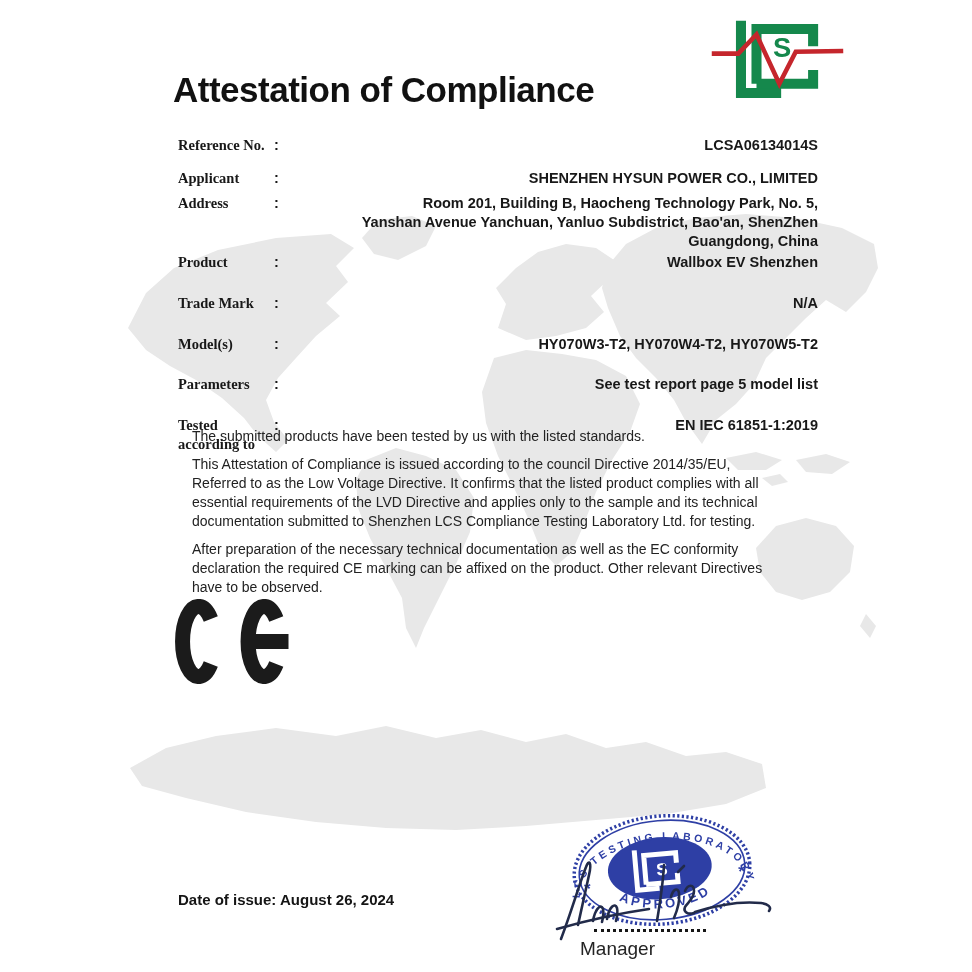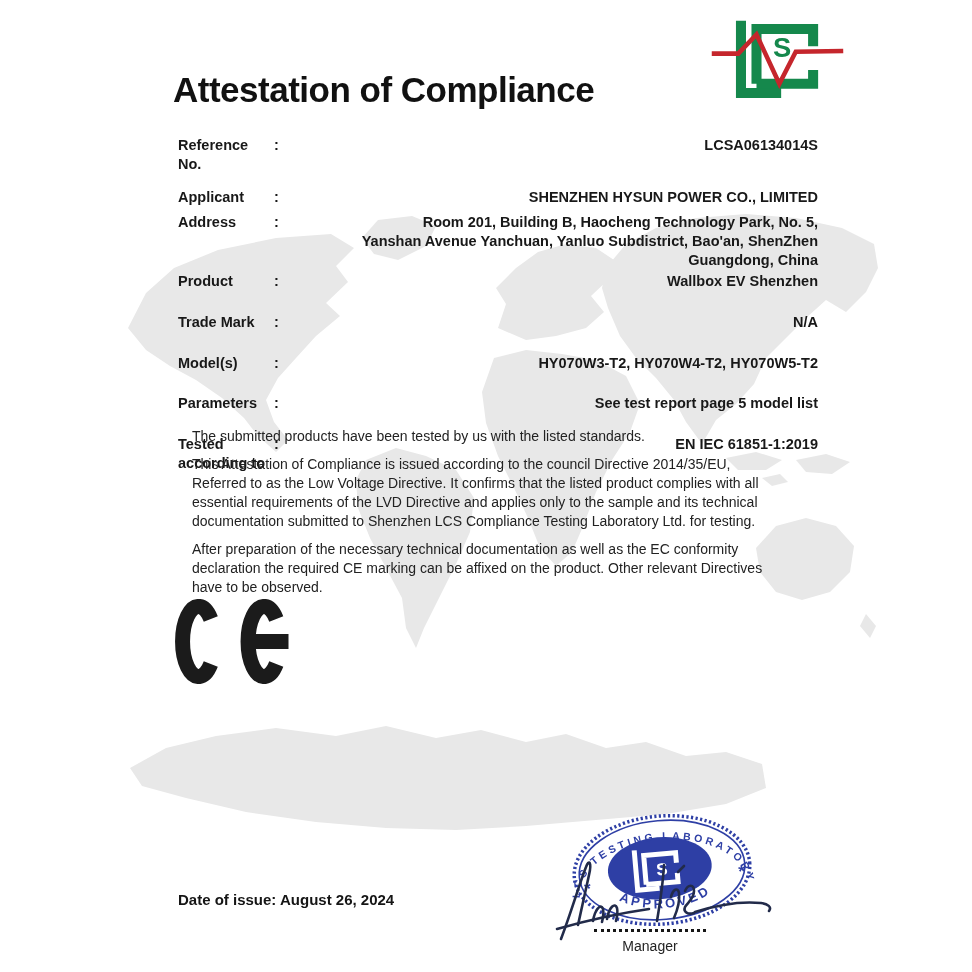--- a/index.html
+++ b/index.html
@@ -10,32 +10,32 @@
   }
   .watermark{position:absolute;left:126px;top:208px;width:754px;height:632px;z-index:0;}
   .content{position:absolute;inset:0;z-index:1;}
   .title{
     position:absolute;left:165px;top:62px;margin:8px;
     font-size:35px;font-weight:700;letter-spacing:-0.5px;color:#111;
   }
   .lcs-logo{position:absolute;left:700px;top:8px;width:155px;height:105px;}
   .fields{position:absolute;left:178px;top:136px;width:640px;}
   .field-row{display:grid;grid-template-columns:96px 42px 1fr;font-size:14.5px;font-weight:700;line-height:19px;color:#181818;}
-  .field-row .lbl{white-space:pre-line;}
+  .field-row .lbl{white-space:pre-line;font-family:Liberation Serif, serif;}
   .field-row .val{white-space:pre-line;text-align:right;}
   .m14{margin-top:14px}.m13{margin-top:6px}.m2{margin-top:2px}.m6{margin-top:22px}.m21{margin-top:21px}.m22{margin-top:22px}
   .paragraphs{position:absolute;left:192px;top:427px;width:660px;font-size:14px;line-height:19px;color:#222;}
   .paragraphs p{margin:0;white-space:pre-line;}
   .paragraphs p + p{margin-top:9px;}
   .ce-mark{position:absolute;left:175px;top:599px;width:120px;height:85px;}
   .date-issue{position:absolute;left:178px;top:891px;font-size:15px;font-weight:700;color:#151515;}
   .stamp{position:absolute;left:558px;top:796px;width:214px;height:142px;z-index:2;}
   .signature{position:absolute;left:545px;top:841px;width:240px;height:104px;z-index:3;}
   .sig-line{position:absolute;left:594px;top:929px;width:112px;height:0;border-bottom:3px dotted #161616;z-index:4;}
-  .manager{position:absolute;left:580px;top:938px;width:140px;text-align:center;font-size:14px;color:#242424;z-index:4;}
+  .manager{position:absolute;left:580px;top:938px;width:140px;font-size:19px;color:#242424;z-index:4;}
   svg text{font-family:"Liberation Sans","DejaVu Sans",sans-serif;}
 </style>
 </head>
 <body>
 
 <div class="page">
 
   <svg class="watermark" viewBox="0 0 754 632" aria-hidden="true">
     <g fill="#e8e8e8" stroke="none">
 

